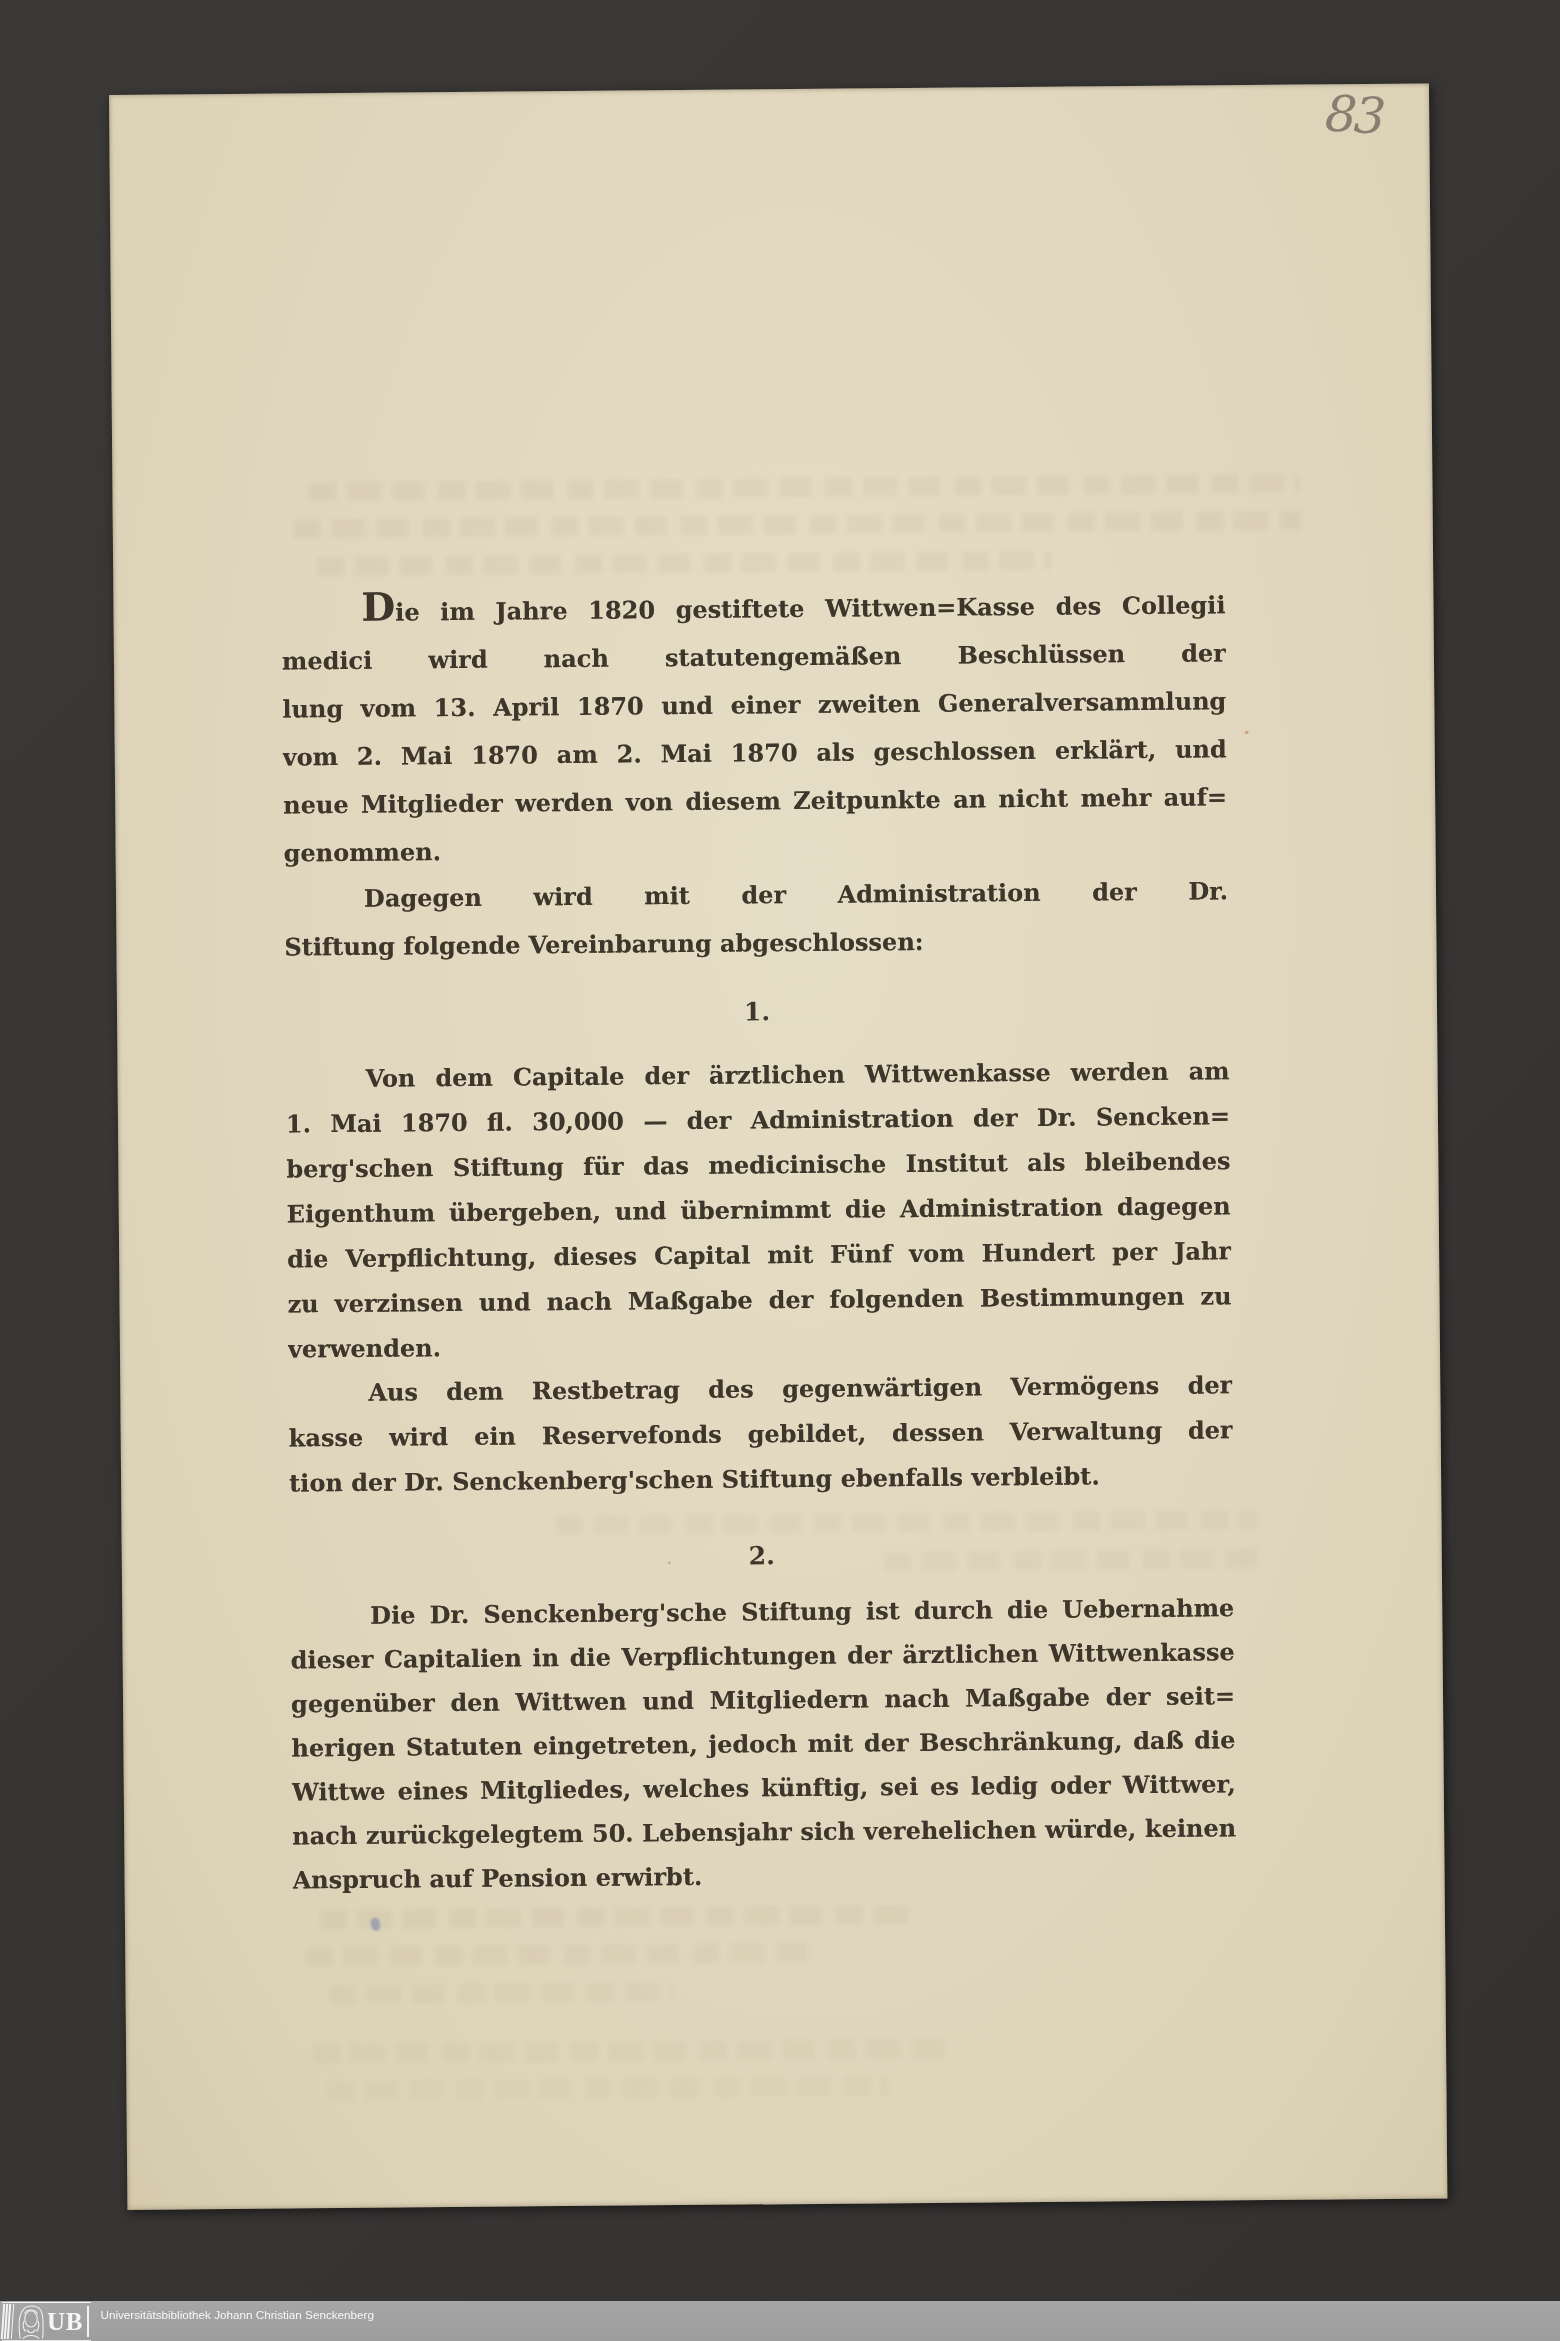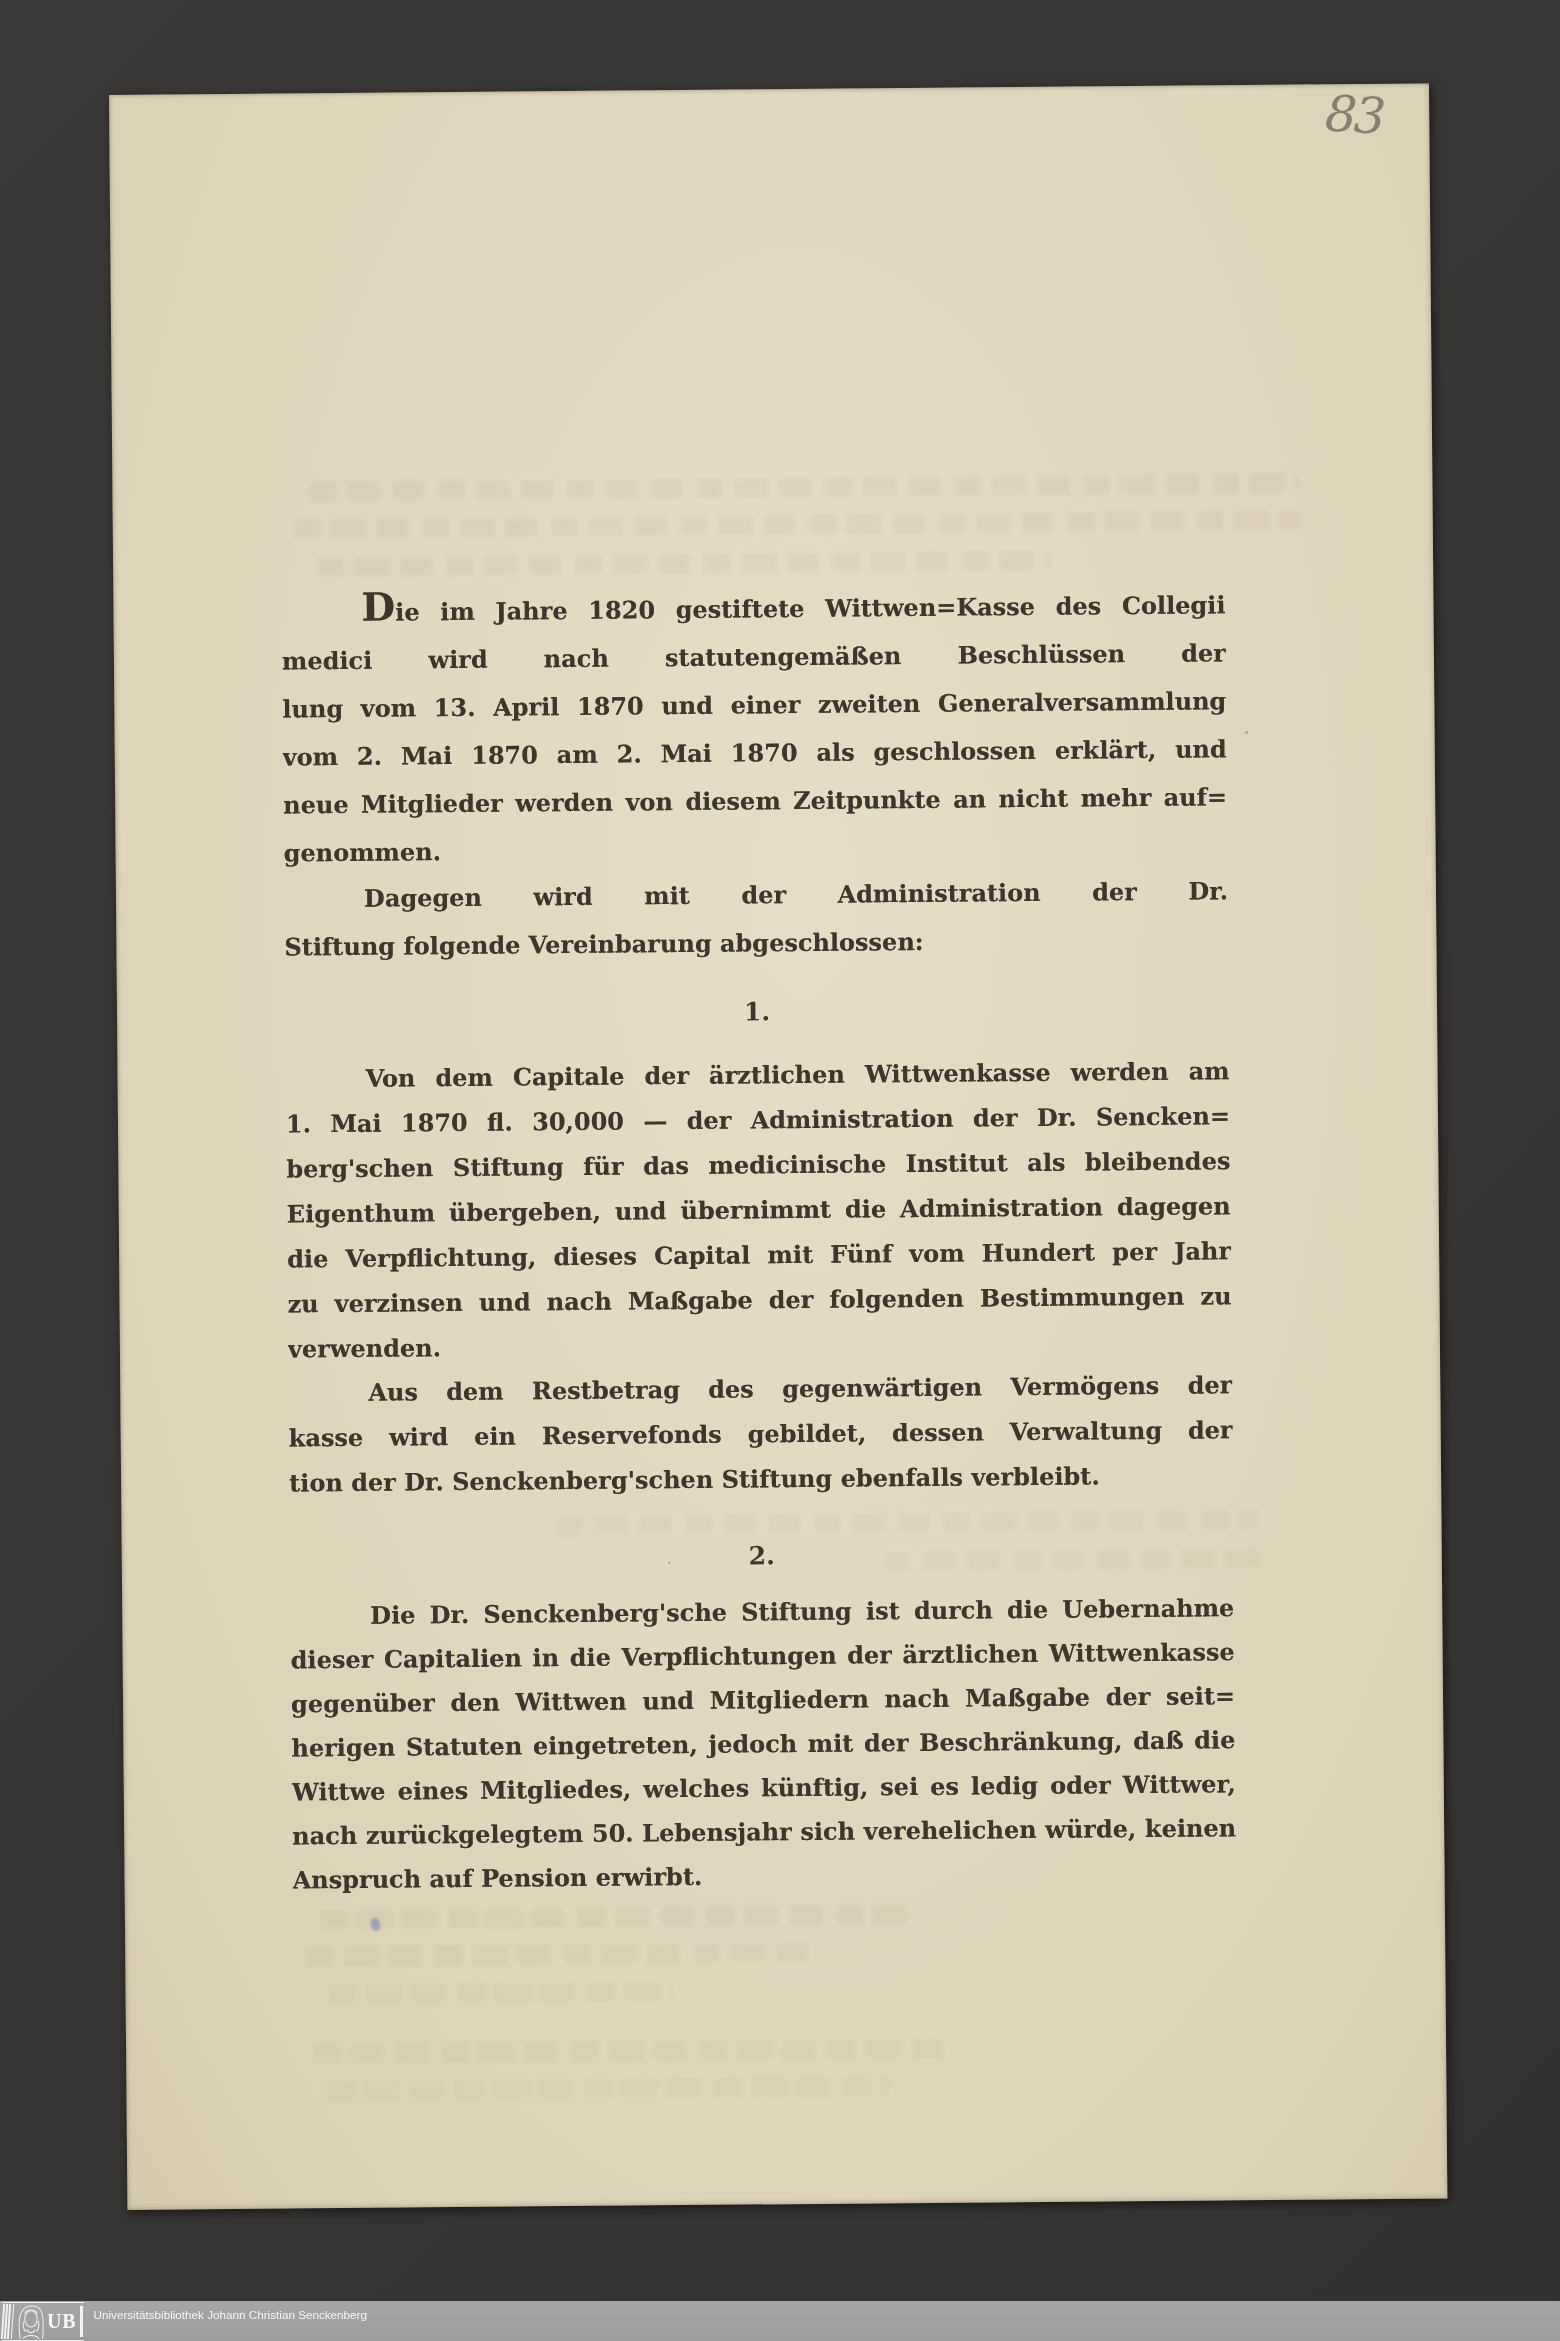--- a/index.html
+++ b/index.html
@@ -81,21 +81,21 @@
   .logo{
     position:relative;margin-left:2.3px;height:37px;display:flex;align-items:center;
     border-top:0.8px solid rgba(255,255,255,.85);border-bottom:0.8px solid rgba(255,255,255,.75);
     padding:0 1.6px 0 0;
   }
   .spines{display:flex;height:35px;align-items:stretch;margin-right:2.3px;transform:skewX(-4deg);}
   .spines i{display:block;width:1.6px;background:#f3f3f3;margin-right:1.6px;}
   .portrait{margin-right:1.6px;}
   .ub{
     font-family:"Liberation Serif","DejaVu Serif",serif;font-weight:700;
-    font-size:20px;color:#f6f6f6;letter-spacing:0.8px;line-height:31px;
+    font-size:25px;color:#f6f6f6;letter-spacing:0.8px;line-height:31px;
   }
   .logo-bar{display:block;width:2.3px;height:31px;background:#f3f3f3;margin-left:3.9px;}
   .footer-text{margin-left:9.4px;color:#f7f7f7;font-size:11.7px;line-height:12.5px;}
   .footer-text .l1,.footer-text .l2{display:block;margin-top:36px;}
 </style>
 </head>
 <body>
 
 <div class="stage">
 

